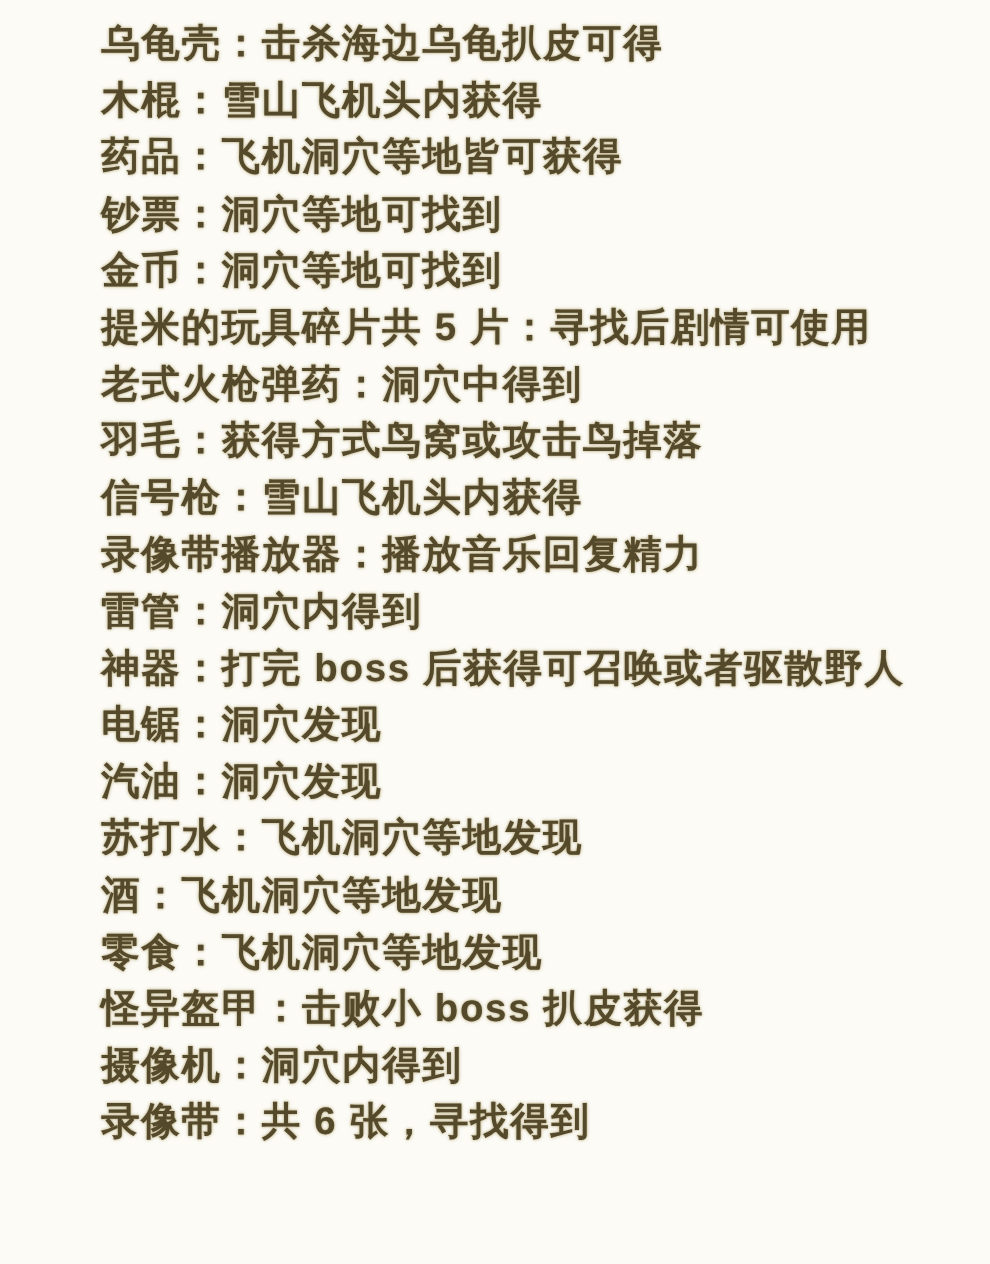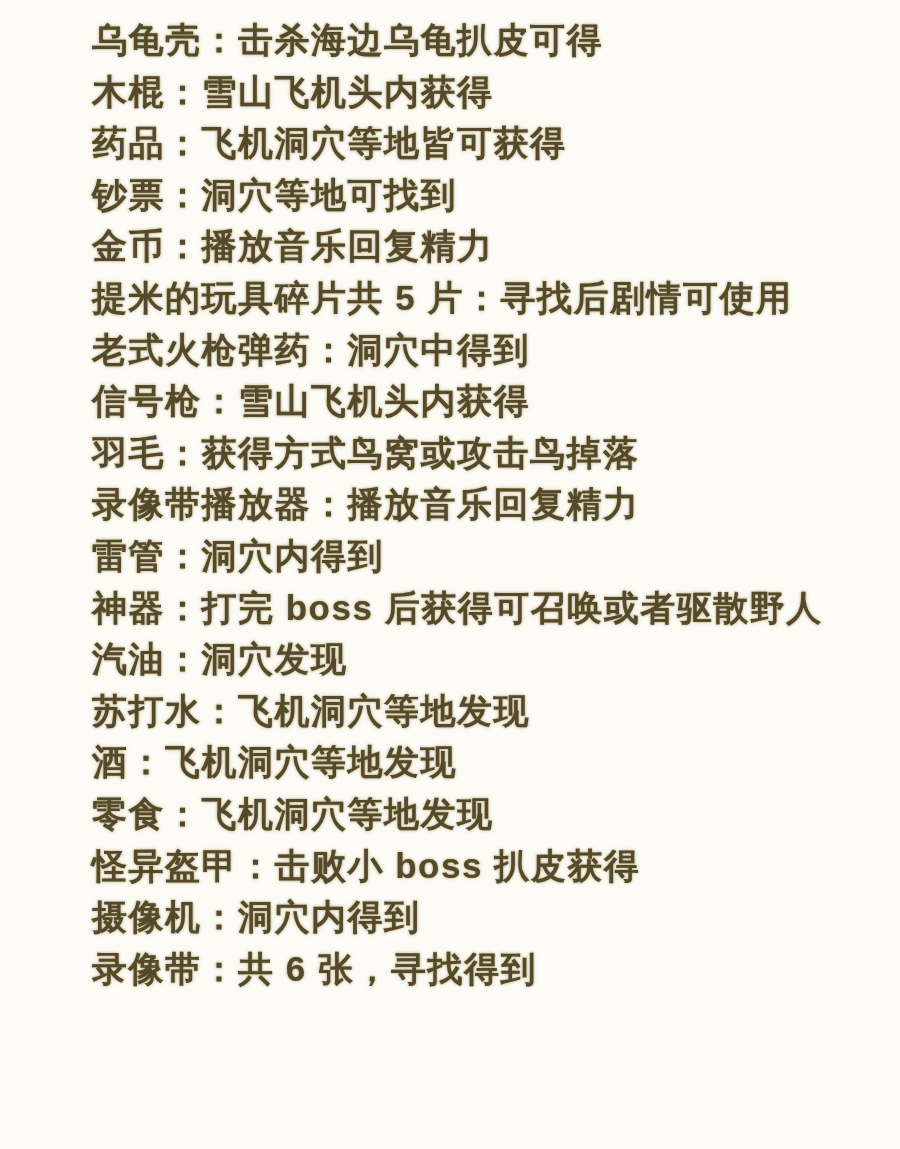--- a/index.html
+++ b/index.html
@@ -31,28 +31,29 @@
 </style>
 </head>
 <body>
 
 <div class="page">
   <div>
       <div class="line">乌龟壳：击杀海边乌龟扒皮可得</div>
       <div class="line">木棍：雪山飞机头内获得</div>
       <div class="line">药品：飞机洞穴等地皆可获得</div>
       <div class="line">钞票：洞穴等地可找到</div>
-      <div class="line">金币：播放音乐回复精力</div>
+      <div class="line">金币：洞穴等地可找到</div>
       <div class="line">提米的玩具碎片共 5 片：寻找后剧情可使用</div>
       <div class="line">老式火枪弹药：洞穴中得到</div>
+      <div class="line">羽毛：获得方式鸟窝或攻击鸟掉落</div>
       <div class="line">信号枪：雪山飞机头内获得</div>
-      <div class="line">羽毛：获得方式鸟窝或攻击鸟掉落</div>
       <div class="line">录像带播放器：播放音乐回复精力</div>
       <div class="line">雷管：洞穴内得到</div>
       <div class="line">神器：打完 boss 后获得可召唤或者驱散野人</div>
+      <div class="line">电锯：洞穴发现</div>
       <div class="line">汽油：洞穴发现</div>
       <div class="line">苏打水：飞机洞穴等地发现</div>
       <div class="line">酒：飞机洞穴等地发现</div>
       <div class="line">零食：飞机洞穴等地发现</div>
       <div class="line">怪异盔甲：击败小 boss 扒皮获得</div>
       <div class="line">摄像机：洞穴内得到</div>
       <div class="line">录像带：共 6 张，寻找得到</div>
     </div>
 </div>
 

